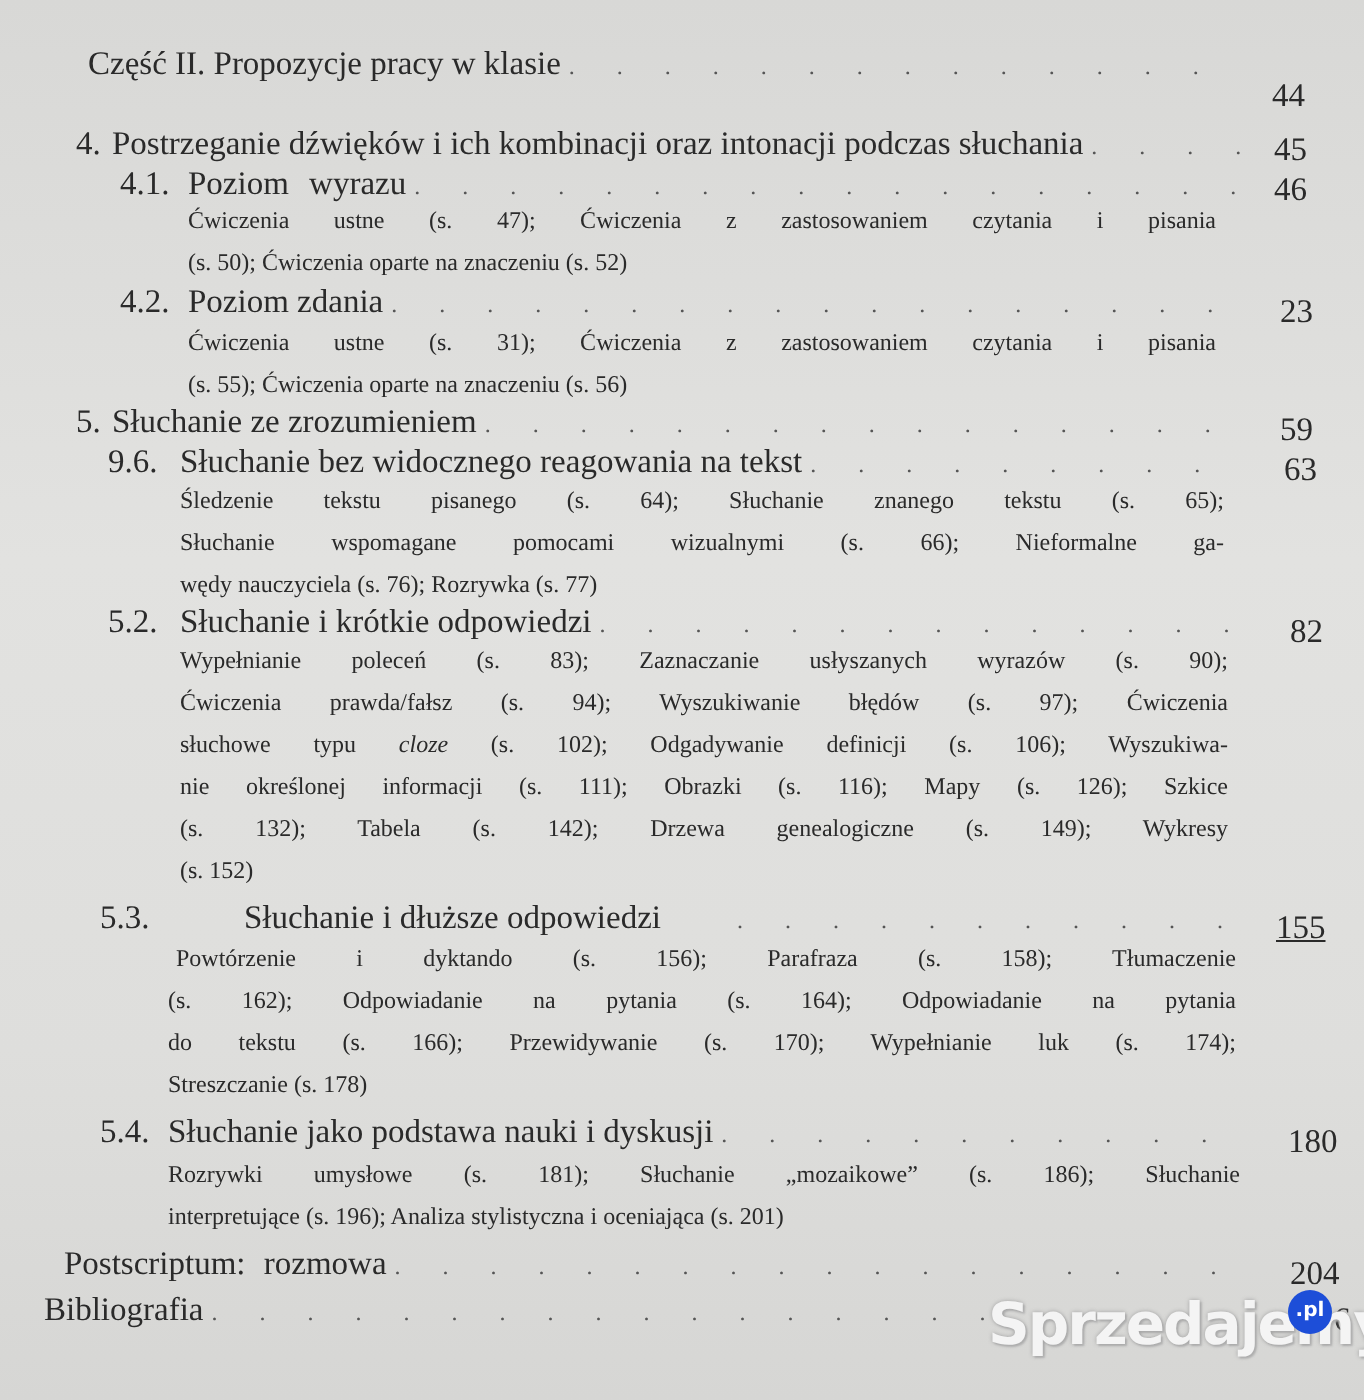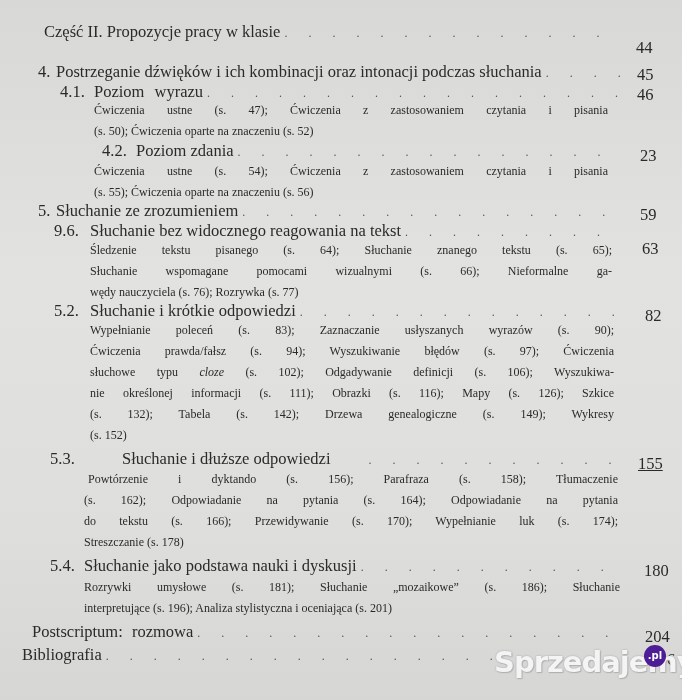--- a/index.html
+++ b/index.html
@@ -22,21 +22,21 @@
   .desc { position: absolute; font-size: 12px; line-height: 21px; white-space: nowrap; }
   .just { text-align: justify; text-align-last: justify; display: block; }
   .watermark {
     position: absolute; left: 494px; top: 645px;
     font-family: "DejaVu Sans", sans-serif; font-weight: bold; font-size: 29px;
     color: #f4f4f4; letter-spacing: -1px;
     text-shadow: 0 0 2px #a0a0a0, 1px 1px 1px #b5b5b5;
   }
   .wm-badge {
     position: absolute; left: 644px; top: 645px; width: 22px; height: 22px;
-    border-radius: 50%; background: #4c1d95; color: #fff;
+    border-radius: 50%; background: #1d4ed8; color: #fff;
     font-family: "DejaVu Sans", sans-serif; font-weight: bold; font-size: 10px;
     text-align: center; line-height: 22px;
   }
 </style>
 </head>
 <body>
 
 <div class="page">
 
   <div class="row entry" style="left:44px; top:22px; width:600px;">
@@ -57,43 +57,43 @@
     <span style="word-spacing:6px;">Poziom wyrazu</span>
     <span class="dots">. . . . . . . . . . . . . . . . . . . . . . . . . . . . . . . . . . . .</span>
   </div>
   <div class="row" style="left:637px; top:85px;">46</div>
   <div class="desc" style="left:94px; top:100px; width:514px;">
     <span class="just">Ćwiczenia ustne (s. 47); Ćwiczenia z zastosowaniem czytania i pisania</span>
     <span>(s. 50); Ćwiczenia oparte na znaczeniu (s. 52)</span>
   </div>
 
   <div class="row entry" style="left:60px; top:141px; width:560px;">
-    <span class="num" style="width:34px;margin-left:42px;">4.2.</span>
+    <span class="num" style="width:34px;">4.2.</span>
     <span>Poziom zdania</span>
     <span class="dots">. . . . . . . . . . . . . . . . . . . . . . . . . . . . . . . . . . . .</span>
   </div>
   <div class="row" style="left:640px; top:146px;">23</div>
   <div class="desc" style="left:94px; top:161px; width:514px;">
-    <span class="just">Ćwiczenia ustne (s. 54); Ćwiczenia z zastosowaniem czytania i pisania</span>
+    <span class="just">Ćwiczenia ustne (s. 31); Ćwiczenia z zastosowaniem czytania i pisania</span>
     <span>(s. 55); Ćwiczenia oparte na znaczeniu (s. 56)</span>
   </div>
 
   <div class="row entry" style="left:38px; top:201px; width:582px;">
     <span class="num" style="width:18px;">5.</span>
     <span>Słuchanie ze zrozumieniem</span>
     <span class="dots">. . . . . . . . . . . . . . . . . . . . . . . . . . . . . . . . . . . .</span>
   </div>
   <div class="row" style="left:640px; top:205px;">59</div>
 
   <div class="row entry" style="left:54px; top:221px; width:566px;">
     <span class="num" style="width:36px;">9.6.</span>
     <span>Słuchanie bez widocznego reagowania na tekst</span>
     <span class="dots">. . . . . . . . . . . . . . . . . . . . . . . . . . . . . . . . . . . .</span>
   </div>
-  <div class="row" style="left:642px; top:225px;margin-top:14px;">63</div>
+  <div class="row" style="left:642px; top:225px;">63</div>
   <div class="desc" style="left:90px; top:240px; width:522px;">
     <span class="just">Śledzenie tekstu pisanego (s. 64); Słuchanie znanego tekstu (s. 65);</span>
     <span class="just">Słuchanie wspomagane pomocami wizualnymi (s. 66); Nieformalne ga-</span>
     <span>wędy nauczyciela (s. 76); Rozrywka (s. 77)</span>
   </div>
 
   <div class="row entry" style="left:54px; top:301px; width:566px;">
     <span class="num" style="width:36px;">5.2.</span>
     <span>Słuchanie i krótkie odpowiedzi</span>
     <span class="dots">. . . . . . . . . . . . . . . . . . . . . . . . . . . . . . . . . . . .</span>

